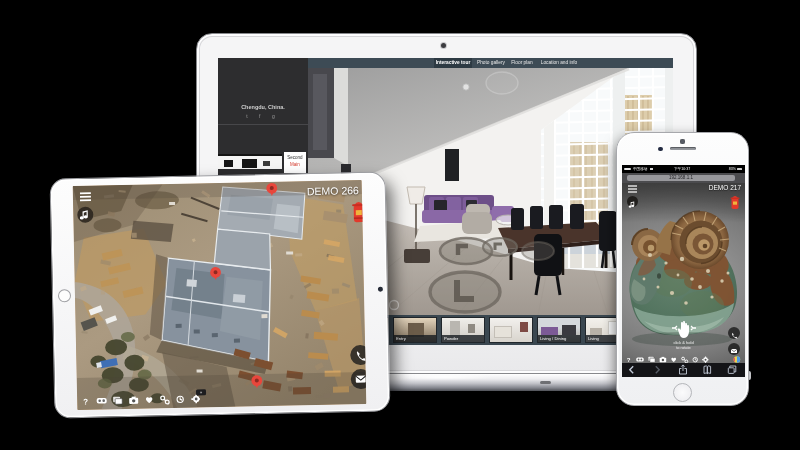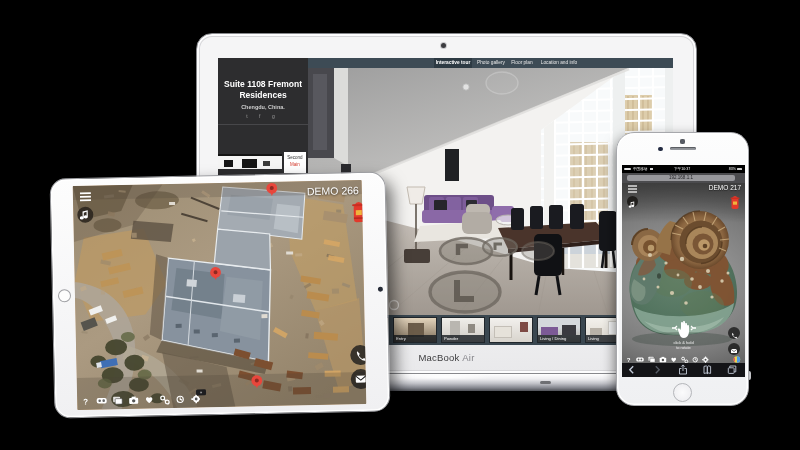--- a/index.html
+++ b/index.html
@@ -17,27 +17,25 @@
     <div class="abs" style="left:188px;top:374px;width:514px;height:17px;border-radius:3px 3px 10px 10px;background:linear-gradient(#ffffff,#ececef 30%,#c2c3c9 55%,#83858d 82%,#4e5056);"></div>
 
     <div class="abs" style="left:396px;top:374px;width:95px;height:6px;background:radial-gradient(ellipse at center, rgba(255,255,255,.95), rgba(255,255,255,0) 75%);"></div>
 
     <div class="abs" style="left:540px;top:381px;width:11px;height:3px;border-radius:2px;background:#6e6f73;"></div>
 
     <div class="abs" style="left:196px;top:33px;width:501px;height:341px;border-radius:16px 16px 3px 3px;background:linear-gradient(#f5f5f6 70%,#e9e9eb);border:1px solid #87888c;box-shadow:inset 0 0 0 2px #fdfdfe, inset 0 0 0 3px #d6d6d9;"></div>
 
     <div class="abs" style="left:441px;top:43px;width:5px;height:5px;border-radius:50%;background:#3c3c40;box-shadow:0 0 0 1px #c9c9cc;"></div>
 
-    <div class="abs" style="left:196px;top:352px;width:501px;text-align:center;font-size:9.5px;color:#3c3c3e;letter-spacing:.2px;">MacBook&nbsp;<span style="color:#85858a;">Air</span></div>
 
     <div class="abs" style="left:218px;top:58px;width:455px;height:287px;background:#20242a;overflow:hidden;">
 
       <div class="abs" style="left:0;top:0;width:90px;height:287px;background:#2d2d2f;">
 
-        <div class="abs" style="left:0;top:21px;width:90px;text-align:center;color:#ffffff;font-size:8.5px;line-height:11px;font-weight:bold;">Suite 1108 Fremont<br>Residences</div>
 
         <div class="abs" style="left:0;top:46px;width:90px;text-align:center;color:#cfcfcf;font-size:5.5px;font-weight:bold;">Chengdu, China.</div>
 
         <div class="abs" style="left:0;top:55px;width:90px;text-align:center;color:#9a9a9a;font-size:5px;letter-spacing:5px;">t&nbsp;f&nbsp;g</div>
 
         <div class="abs" style="left:0;top:66px;width:90px;border-top:1px solid #47474a;"></div>
 
         <div class="abs" style="left:0;top:96px;width:64px;height:15px;background:#f4f4f4;border-top:2px solid #141414;">
           <div class="abs" style="left:6px;top:4px;width:9px;height:7px;background:#151515;"></div>
           <div class="abs" style="left:24px;top:3px;width:15px;height:9px;background:#151515;"></div>

